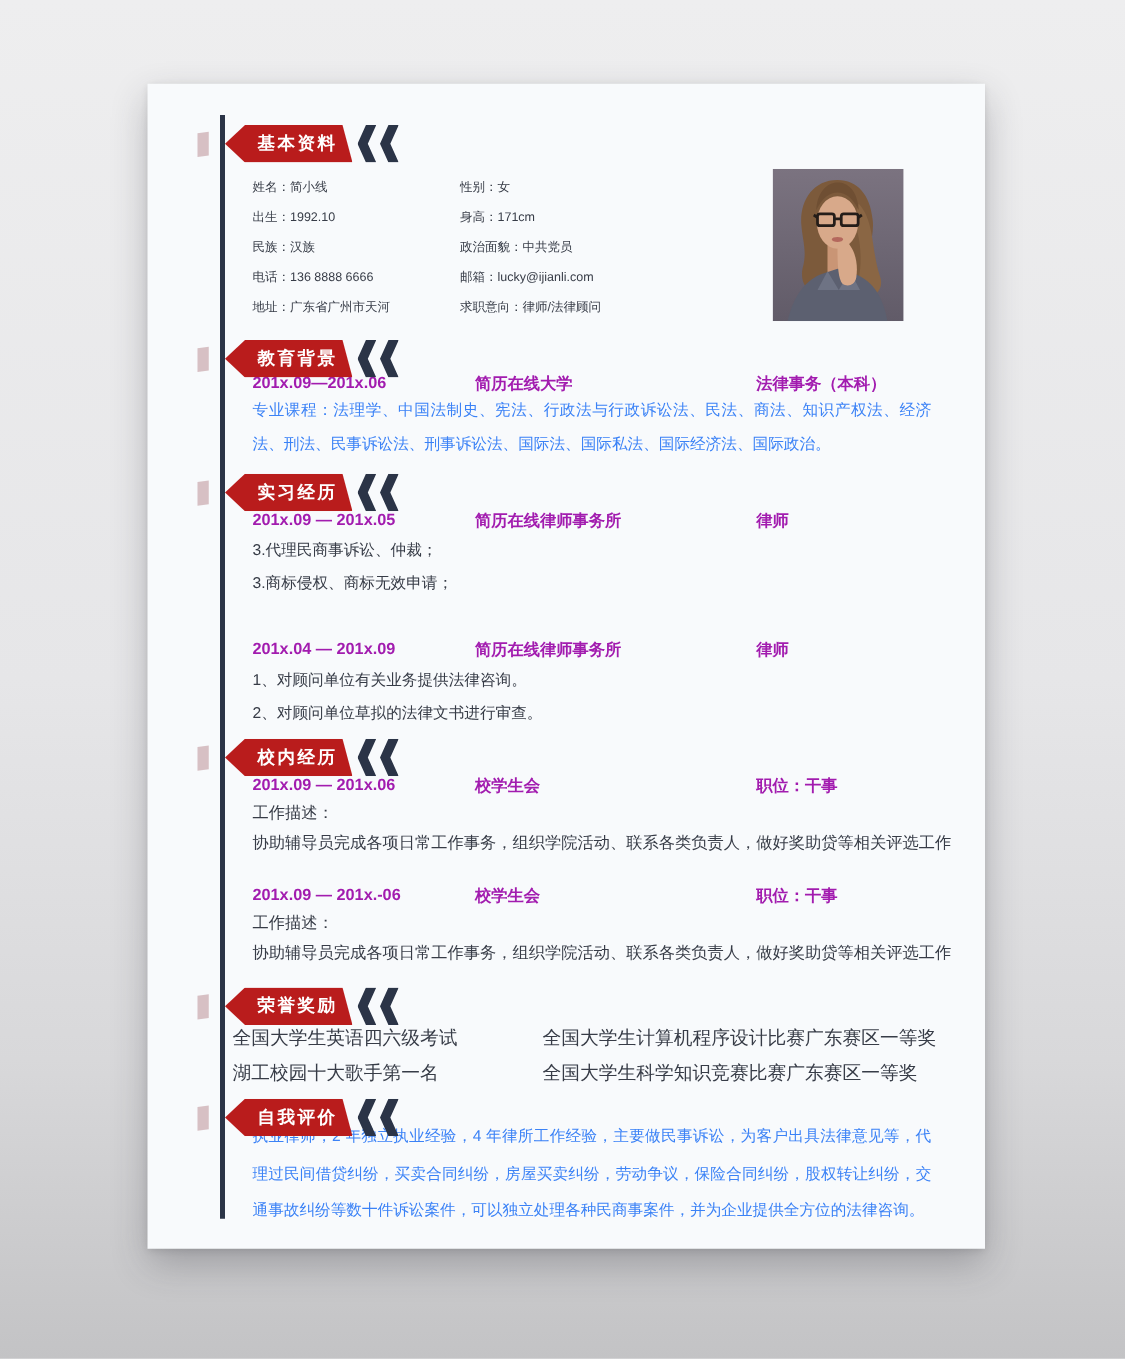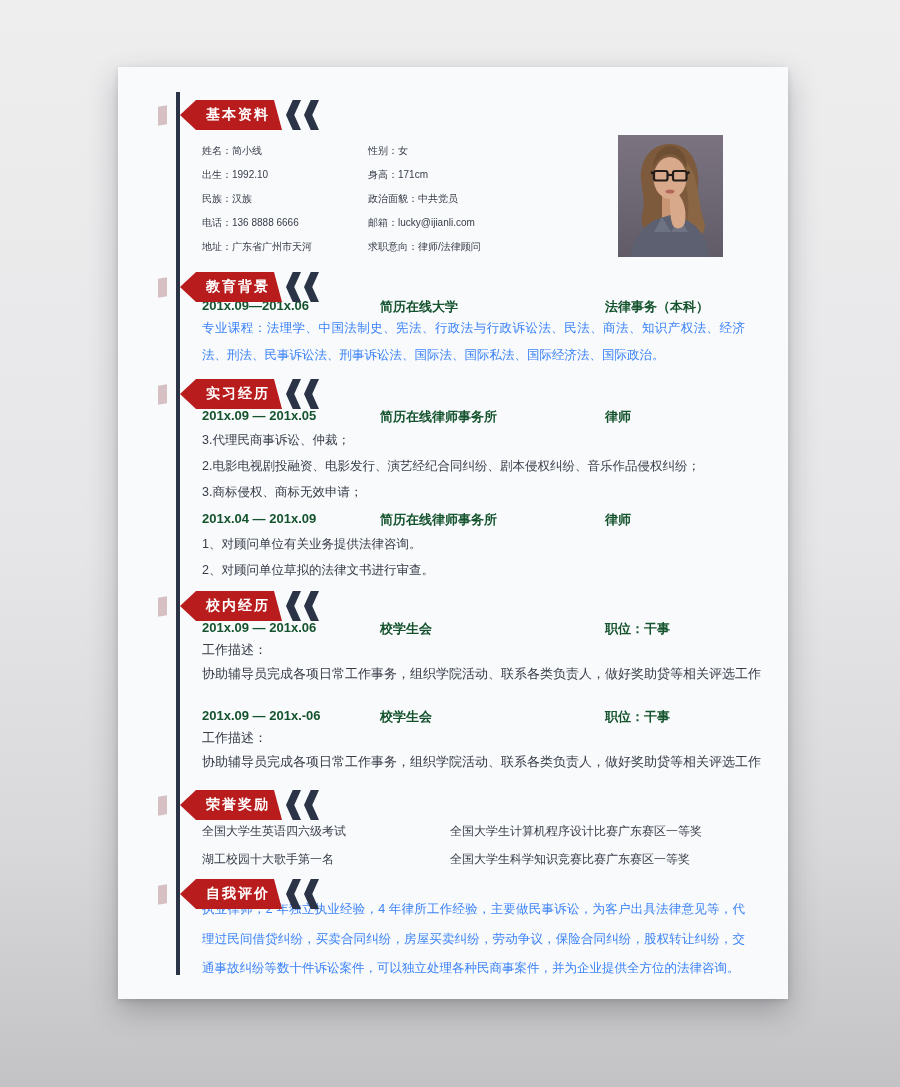--- a/index.html
+++ b/index.html
@@ -26,23 +26,23 @@
   .chev{width:15px;height:30px;background:#2b3447;margin-left:4px;
     clip-path:polygon(45% 0,100% 0,55% 50%,100% 100%,45% 100%,0 50%);}
   .chev2{margin-left:3px;}
   .info-col{position:absolute;top:72px;font-size:10px;color:#373c47;}
   .info-col div{height:24px;line-height:24px;white-space:nowrap;}
   .col-l{left:84px;}
   .col-r{left:250px;}
   .photo{position:absolute;left:500px;top:68px;width:105px;height:122px;overflow:hidden;}
   .photo svg{display:block;width:105px;height:122px;}
   .row3{position:absolute;left:84px;width:560px;display:grid;grid-template-columns:178px 225px 1fr;
-    font-weight:bold;font-size:13px;color:#14532d;white-space:nowrap;}
-  .row2h{position:absolute;left:84px;width:560px;display:grid;grid-template-columns:248px 1fr;
-    font-size:12px;color:#373c47;white-space:nowrap;height:28px;line-height:28px;}
+    font-weight:bold;font-size:13px;color:#a21caf;white-space:nowrap;}
+  .row2h{position:absolute;left:68px;width:560px;display:grid;grid-template-columns:248px 1fr;
+    font-size:15px;color:#373c47;white-space:nowrap;height:28px;line-height:28px;}
   .para{position:absolute;left:84px;width:543px;font-size:12.5px;color:#3b82f6;
     text-align:justify;margin:0;}
   .lh27{line-height:27px;}
   .lh29{line-height:29.5px;}
   .lines{position:absolute;left:84px;width:560px;font-size:12.5px;color:#373c47;}
   .lines div{line-height:26px;white-space:nowrap;}
   .label{position:absolute;left:84px;font-size:13px;color:#373c47;white-space:nowrap;}
 </style>
 </head>
 <body>
@@ -127,21 +127,20 @@
     <span class="chev"></span>
     <span class="chev chev2"></span>
   </div>
   <div class="row3" style="top:341px">
     <span>201x.09 — 201x.05</span>
     <span>简历在线律师事务所</span>
     <span>律师</span>
   </div>
   <div class="lines" style="top:360px">
     <div>3.代理民商事诉讼、仲裁；</div>
-    <div>2.电影电视剧投融资、电影发行、演艺经纪合同纠纷、剧本侵权纠纷、音乐作品侵权纠纷；</div>
     <div>3.商标侵权、商标无效申请；</div>
   </div>
   <div class="row3" style="top:444px">
     <span>201x.04 — 201x.09</span>
     <span>简历在线律师事务所</span>
     <span>律师</span>
   </div>
   <div class="lines" style="top:464px">
     <div>1、对顾问单位有关业务提供法律咨询。</div>
     <div>2、对顾问单位草拟的法律文书进行审查。</div>

